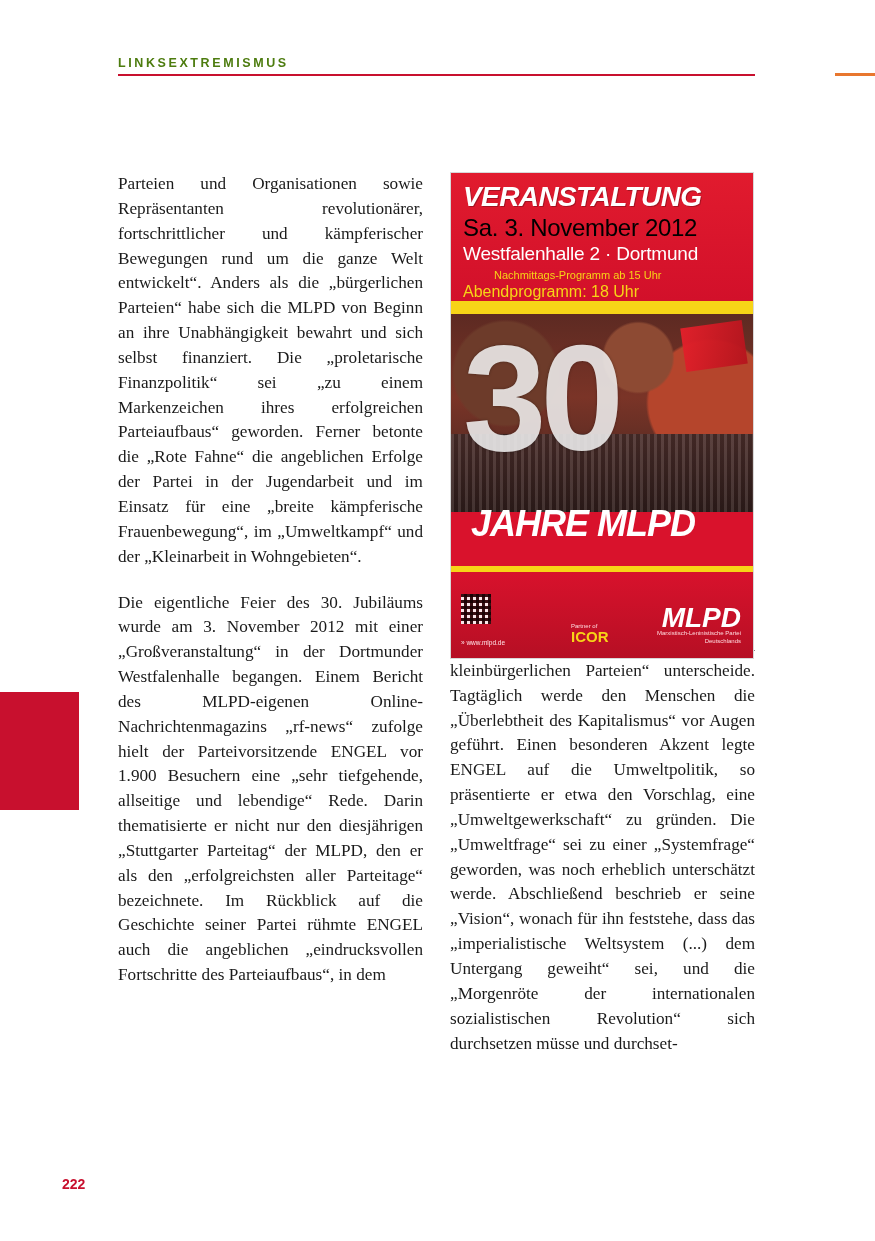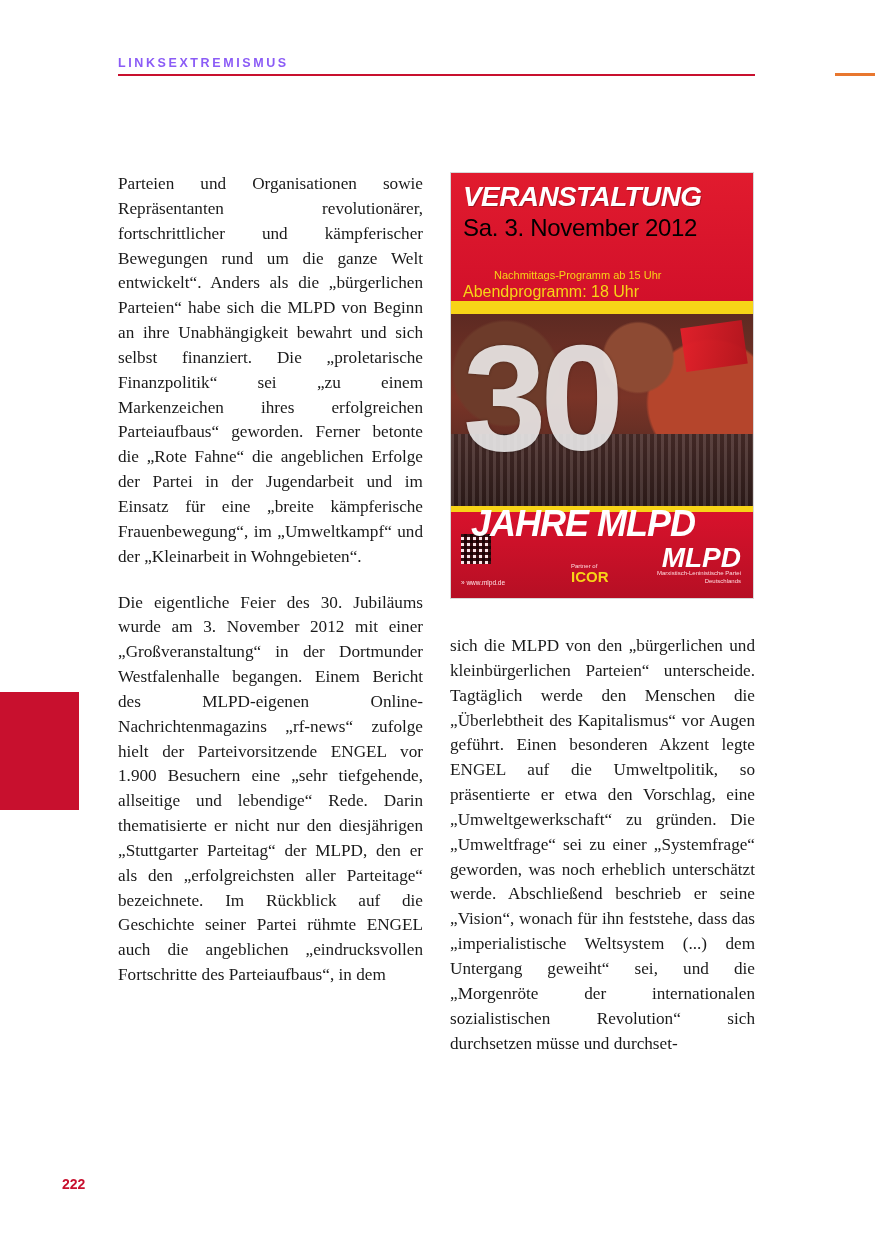--- a/index.html
+++ b/index.html
@@ -39,21 +39,21 @@
     background: #e8772e;
   }
   .header-title {
     position: absolute;
     left: 118px;
     top: 56px;
     font-family: "Liberation Sans", sans-serif;
     font-size: 12.5px;
     font-weight: bold;
     letter-spacing: 2.6px;
-    color: #8b5cf6;
+    color: #4d7c0f;
     white-space: nowrap;
   }
 
   
   .side-marker {
     position: absolute;
     left: 0;
     top: 692px;
     width: 79px;
     height: 118px;
@@ -79,21 +79,21 @@
   .col p + p {
     margin-top: 21px;
   }
 
   
   .poster {
     position: absolute;
     left: 450px;
     top: 172px;
     width: 304px;
-    height: 427px;
+    height: 487px;
     border: 1px solid #d8d8d8;
     box-sizing: border-box;
     overflow: hidden;
     background: #d9122c;
   }
   .poster-inner {
     position: absolute;
     inset: 0;
   }
   
@@ -288,20 +288,21 @@
 
   <div class="col col-right">
     <p>sich die MLPD von den „bürgerlichen und kleinbürgerlichen Parteien“ unterscheide. Tagtäglich werde den Menschen die „Überlebtheit des Kapitalismus“ vor Augen geführt. Einen besonderen Akzent legte ENGEL auf die Umweltpolitik, so präsentierte er etwa den Vorschlag, eine „Umweltgewerkschaft“ zu gründen. Die „Umweltfrage“ sei zu einer „Systemfrage“ geworden, was noch erheblich unterschätzt werde. Abschließend beschrieb er seine „Vision“, wonach für ihn feststehe, dass das „imperialistische Weltsystem (...) dem Untergang geweiht“ sei, und die „Morgenröte der internationalen sozialistischen Revolution“ sich durchsetzen müsse und durchset-</p>
   </div>
 
   <div class="poster">
     <div class="poster-inner">
       <div class="p-top"></div>
       <div class="p-veranstaltung">VERANSTALTUNG</div>
       <div class="p-date">Sa. 3. November 2012</div>
+      <div class="p-place">Westfalenhalle 2 · Dortmund</div>
       <div class="p-sub1">Nachmittags-Programm ab 15 Uhr</div>
       <div class="p-sub2">Abendprogramm: 18 Uhr</div>
       <div class="p-yellowbar"></div>
 
       <div class="p-photo">
         <div class="p-flag"></div>
         <div class="p-crowd"></div>
       </div>
 
       <div class="p-30">30</div>

